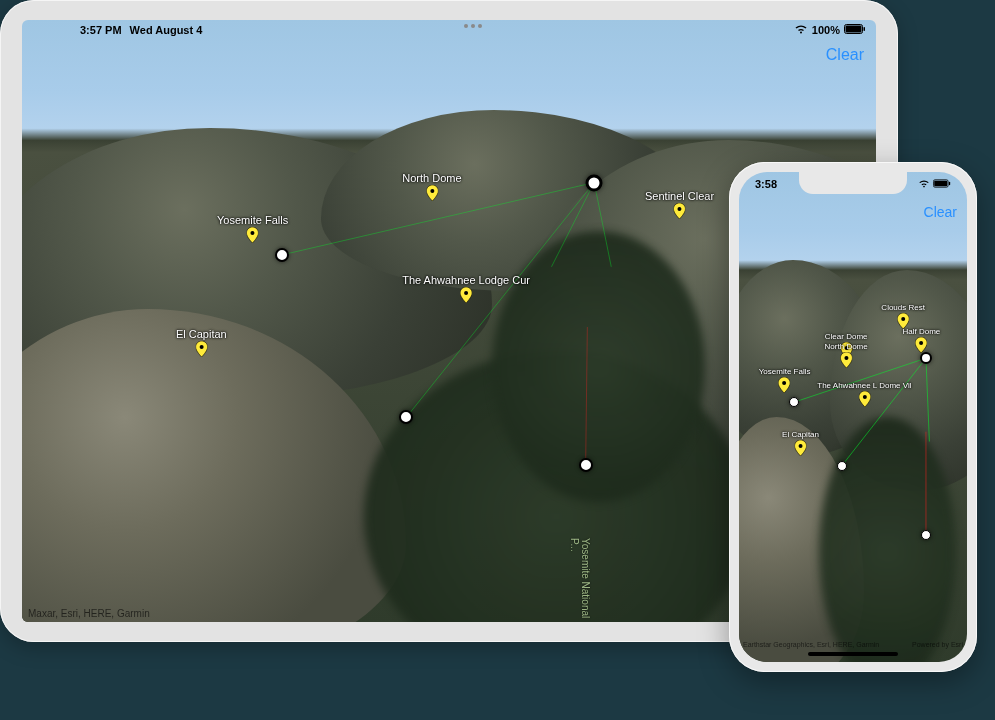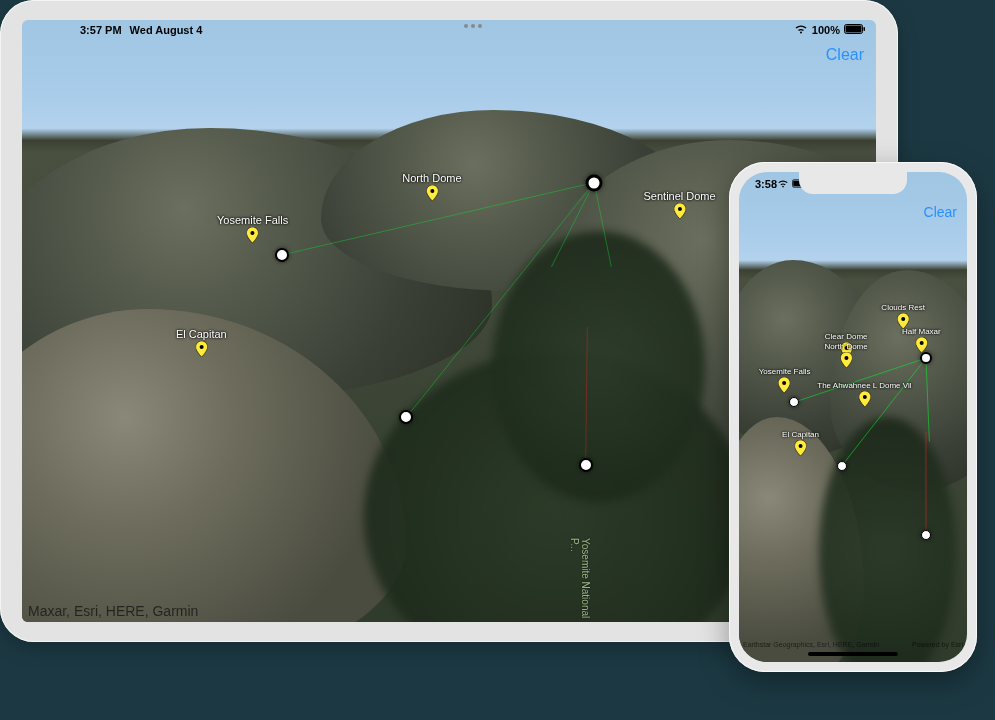--- a/index.html
+++ b/index.html
@@ -59,21 +59,21 @@
     top: 26px; right: 12px;
     color: #2990ff;
     font-size: 16px;
     z-index: 50;
     cursor: pointer;
   }
 
   .attribution-ipad {
     position: absolute;
     bottom: 3px; left: 6px;
-    font-size: 14px;
+    font-size: 10px;
     color: rgba(0,0,0,0.6);
     z-index: 50;
   }
 
   
   .iphone {
     position: absolute;
     right: 18px;
     top: 162px;
     width: 248px;
@@ -96,21 +96,21 @@
     position: absolute;
     top: 0; left: 50%; transform: translateX(-50%);
     width: 108px; height: 22px;
     background: #e8e8e8;
     border-radius: 0 0 14px 14px;
     z-index: 60;
   }
   .iphone .status-bar {
     position: absolute; top: 2px; left: 0; right: 0;
     height: 20px;
-    display: flex; align-items: center; 
+    display: flex; align-items: center; justify-content: space-between;
     padding: 0 16px;
     font-size: 11px; font-weight: 600; color: #000;
     z-index: 55;
   }
   .clear-btn-phone {
     position: absolute;
     top: 32px; right: 10px;
     color: #2990ff;
     font-size: 14px;
     z-index: 55;
@@ -261,28 +261,35 @@
         </svg>
       <div class="park-label" style="left:64%; top:86%;">Yosemite National P...</div>
     <div class="pin" style="left: 48%; top: 30%;">
           <span class="pin-label">North Dome</span>
           <svg width="12" height="16" viewBox="0 0 12 16">
             <path d="M6 0C2.7 0 0 2.7 0 6c0 4 6 10 6 10s6-6 6-10C12 2.7 9.3 0 6 0z" fill="#ffeb3b" stroke="#000" stroke-width="0.6"></path>
             <circle cx="6" cy="6" r="2" fill="#000"></circle>
           </svg>
         </div>
         <div class="pin" style="left: 77%; top: 33%;">
-          <span class="pin-label">Sentinel Dome</span>
+          <span class="pin-label">Sentinel Clear</span>
           <svg width="12" height="16" viewBox="0 0 12 16">
             <path d="M6 0C2.7 0 0 2.7 0 6c0 4 6 10 6 10s6-6 6-10C12 2.7 9.3 0 6 0z" fill="#ffeb3b" stroke="#000" stroke-width="0.6"></path>
             <circle cx="6" cy="6" r="2" fill="#000"></circle>
           </svg>
         </div>
         <div class="pin" style="left: 27%; top: 37%;">
           <span class="pin-label">Yosemite Falls</span>
+          <svg width="12" height="16" viewBox="0 0 12 16">
+            <path d="M6 0C2.7 0 0 2.7 0 6c0 4 6 10 6 10s6-6 6-10C12 2.7 9.3 0 6 0z" fill="#ffeb3b" stroke="#000" stroke-width="0.6"></path>
+            <circle cx="6" cy="6" r="2" fill="#000"></circle>
+          </svg>
+        </div>
+        <div class="pin" style="left: 52%; top: 47%;">
+          <span class="pin-label">The Ahwahnee Lodge Cur</span>
           <svg width="12" height="16" viewBox="0 0 12 16">
             <path d="M6 0C2.7 0 0 2.7 0 6c0 4 6 10 6 10s6-6 6-10C12 2.7 9.3 0 6 0z" fill="#ffeb3b" stroke="#000" stroke-width="0.6"></path>
             <circle cx="6" cy="6" r="2" fill="#000"></circle>
           </svg>
         </div>
         <div class="pin" style="left: 21%; top: 56%;">
           <span class="pin-label">El Capitan</span>
           <svg width="12" height="16" viewBox="0 0 12 16">
             <path d="M6 0C2.7 0 0 2.7 0 6c0 4 6 10 6 10s6-6 6-10C12 2.7 9.3 0 6 0z" fill="#ffeb3b" stroke="#000" stroke-width="0.6"></path>
             <circle cx="6" cy="6" r="2" fill="#000"></circle>
@@ -337,21 +344,21 @@
           <line x1="82" y1="74" x2="82" y2="53" stroke="#ff2020" stroke-width="0.5" vector-effect="non-scaling-stroke"></line>
         </svg>
     <div class="pin" style="left: 72%; top: 32%;">
           <span class="pin-label">Clouds Rest</span>
           <svg width="12" height="16" viewBox="0 0 12 16">
             <path d="M6 0C2.7 0 0 2.7 0 6c0 4 6 10 6 10s6-6 6-10C12 2.7 9.3 0 6 0z" fill="#ffeb3b" stroke="#000" stroke-width="0.6"></path>
             <circle cx="6" cy="6" r="2" fill="#000"></circle>
           </svg>
         </div>
         <div class="pin" style="left: 80%; top: 37%;">
-          <span class="pin-label">Half Maxar</span>
+          <span class="pin-label">Half Dome</span>
           <svg width="12" height="16" viewBox="0 0 12 16">
             <path d="M6 0C2.7 0 0 2.7 0 6c0 4 6 10 6 10s6-6 6-10C12 2.7 9.3 0 6 0z" fill="#ffeb3b" stroke="#000" stroke-width="0.6"></path>
             <circle cx="6" cy="6" r="2" fill="#000"></circle>
           </svg>
         </div>
         <div class="pin" style="left: 47%; top: 38%;">
           <span class="pin-label">Clear Dome</span>
           <svg width="12" height="16" viewBox="0 0 12 16">
             <path d="M6 0C2.7 0 0 2.7 0 6c0 4 6 10 6 10s6-6 6-10C12 2.7 9.3 0 6 0z" fill="#ffeb3b" stroke="#000" stroke-width="0.6"></path>
             <circle cx="6" cy="6" r="2" fill="#000"></circle>

